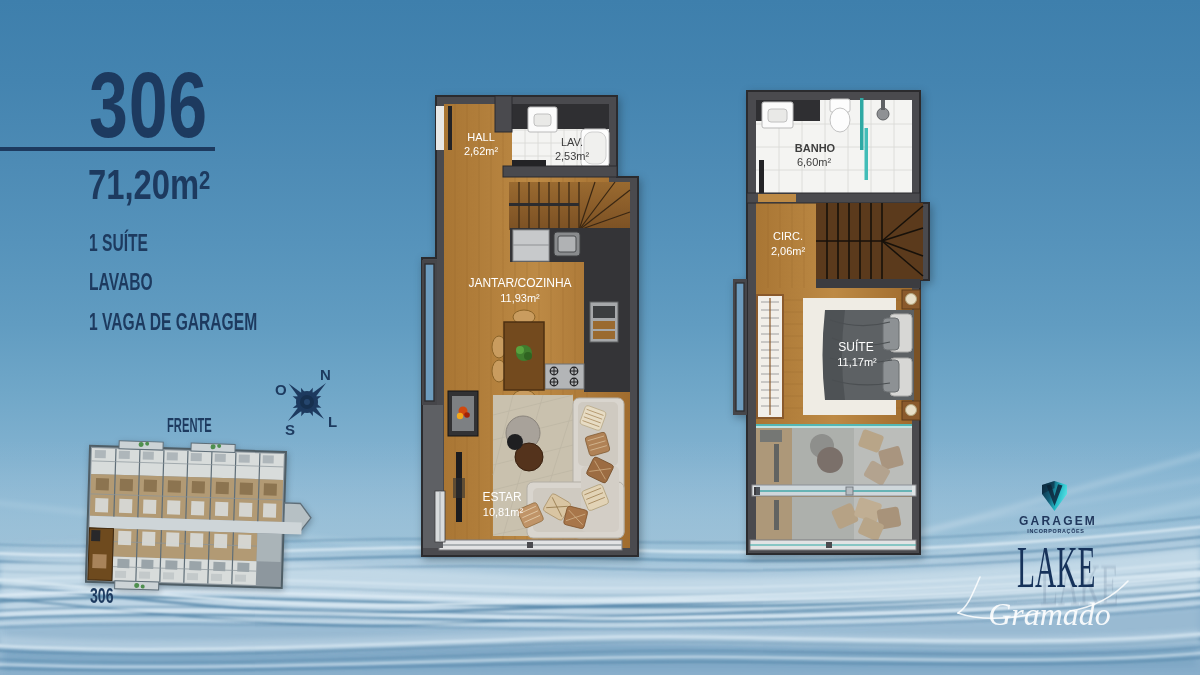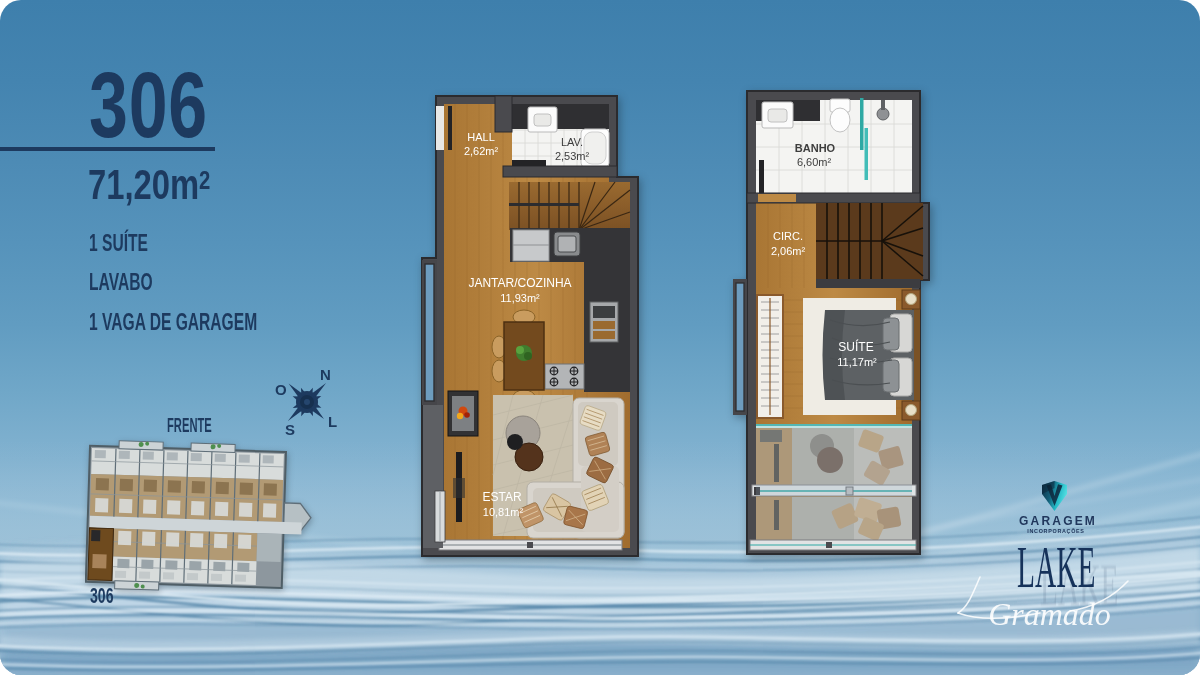--- a/index.html
+++ b/index.html
@@ -1,18 +1,18 @@
 <!DOCTYPE html>
 <html><head>
 <meta charset="utf-8">
 <style>
 html,body{margin:0;padding:0;}
 #stage{position:relative;width:1200px;height:675px;overflow:hidden;
   font-family:"Liberation Sans",sans-serif;
-  background:linear-gradient(180deg,#3e7fac 0%,#4484b0 12%,#4d8bb5 24%,#5693bb 36%,#619cc1 48%,#70a7c8 58%,#82b2d0 68%,#95bfd9 76%,#a5c9de 84%,#aecde0 100%);border-radius:21px;}
+  background:linear-gradient(180deg,#3e7fac 0%,#4484b0 12%,#4d8bb5 24%,#5693bb 36%,#619cc1 48%,#70a7c8 58%,#82b2d0 68%,#95bfd9 76%,#a5c9de 84%,#aecde0 100%);}
 .navy{color:#1d3a5f;}
 </style>
 </head>
 <body>
 <div id="stage">
 
 <svg width="1200" height="235" viewBox="0 0 1200 235" style="position:absolute;left:0;top:440px;">
 <defs>
 <linearGradient id="wbase" x1="0" y1="0" x2="0" y2="1">
 <stop offset="0" stop-color="#8fb7d1" stop-opacity="0"></stop>

